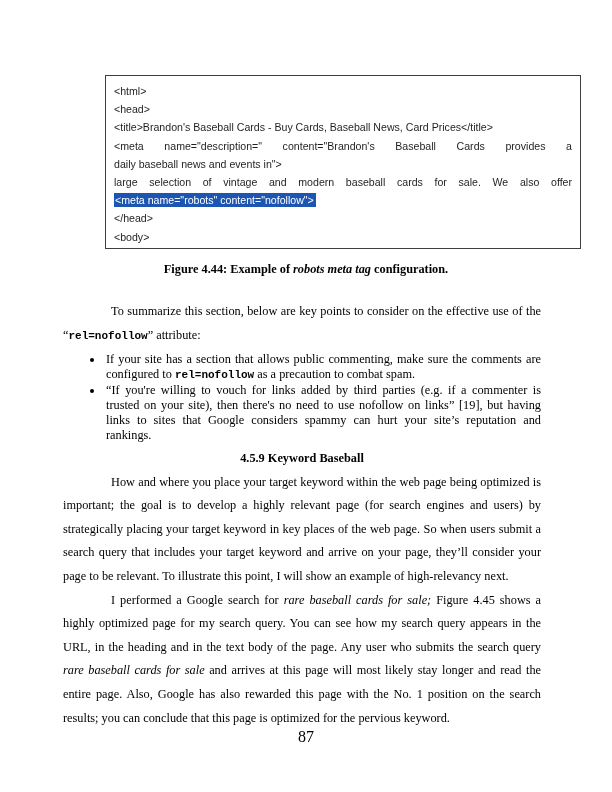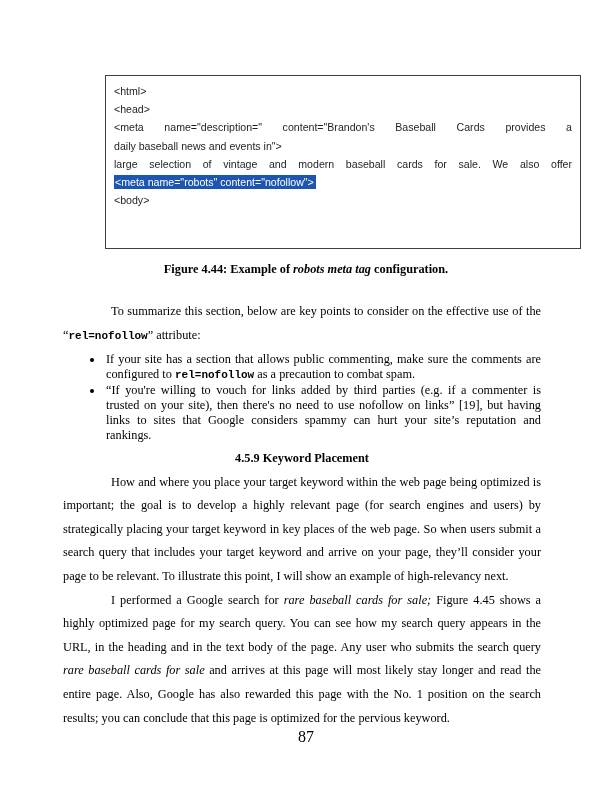--- a/index.html
+++ b/index.html
@@ -81,39 +81,41 @@
 </style>
 </head>
 <body>
 
 <div class="sheet">
 
   <div class="code-box">
     <div>
         <div class="code-line">&lt;html&gt;</div>
         <div class="code-line">&lt;head&gt;</div>
+        <div class="code-line">&lt;title&gt;Brandon's Baseball Cards - Buy Cards, Baseball News, Card Prices&lt;/title&gt;</div>
         <div class="code-line j">&lt;meta name="description=" content="Brandon's Baseball Cards provides a</div>
         <div class="code-line">daily baseball news and events in"&gt;</div>
         <div class="code-line j">large selection of vintage and modern baseball cards for sale. We also offer</div>
         <div class="code-line"><span class="hl">&lt;meta name="robots" content="nofollow"&gt;</span></div>
+        <div class="code-line">&lt;/head&gt;</div>
         <div class="code-line">&lt;body&gt;</div>
       </div>
   </div>
 
   <p class="caption"><span class="run-b">Figure 4.44: Example of </span><span class="run-bi">robots meta tag</span><span class="run-b"> configuration.</span></p>
 
   <div class="body-text">
     <p class="para"><span class="run-n">To summarize this section, below are key points to consider on the effective use of the “</span><span class="run-m">rel=nofollow</span><span class="run-n">” attribute:</span></p>
 
     <ul class="bullets">
         <li><span class="run-n">If your site has a section that allows public commenting, make sure the comments are configured to </span><span class="run-m">rel=nofollow</span><span class="run-n"> as a precaution to combat spam.</span></li>
         <li><span class="run-n">“If you're willing to vouch for links added by third parties (e.g. if a commenter is trusted on your site), then there's no need to use nofollow on links” [19], but having links to sites that Google considers spammy can hurt your site’s reputation and rankings.</span></li>
       </ul>
 
-    <h2 class="section-heading">4.5.9 Keyword Placement</h2>
+    <h2 class="section-heading">4.5.9 Keyword Baseball</h2>
 
     <p class="para"><span class="run-n">How and where you place your target keyword within the web page being optimized is important; the goal is to develop a highly relevant page (for search engines and users) by strategically placing your target keyword in key places of the web page. So when users submit a search query that includes your target keyword and arrive on your page, they’ll consider your page to be relevant. To illustrate this point, I will show an example of high-relevancy next.</span></p>
     <p class="para"><span class="run-n">I performed a Google search for </span><span class="run-i">rare baseball cards for sale;</span><span class="run-n"> Figure 4.45 shows a highly optimized page for my search query. You can see how my search query appears in the URL, in the heading and in the text body of the page. Any user who submits the search query </span><span class="run-i">rare baseball cards for sale</span><span class="run-n"> and arrives at this page will most likely stay longer and read the entire page.  Also, Google has also rewarded this page with the No. 1 position on the search results; you can conclude that this page is optimized for the pervious keyword.</span></p>
   </div>
 
   <div class="page-number">87</div>
 
 </div>
 
 </body></html>

